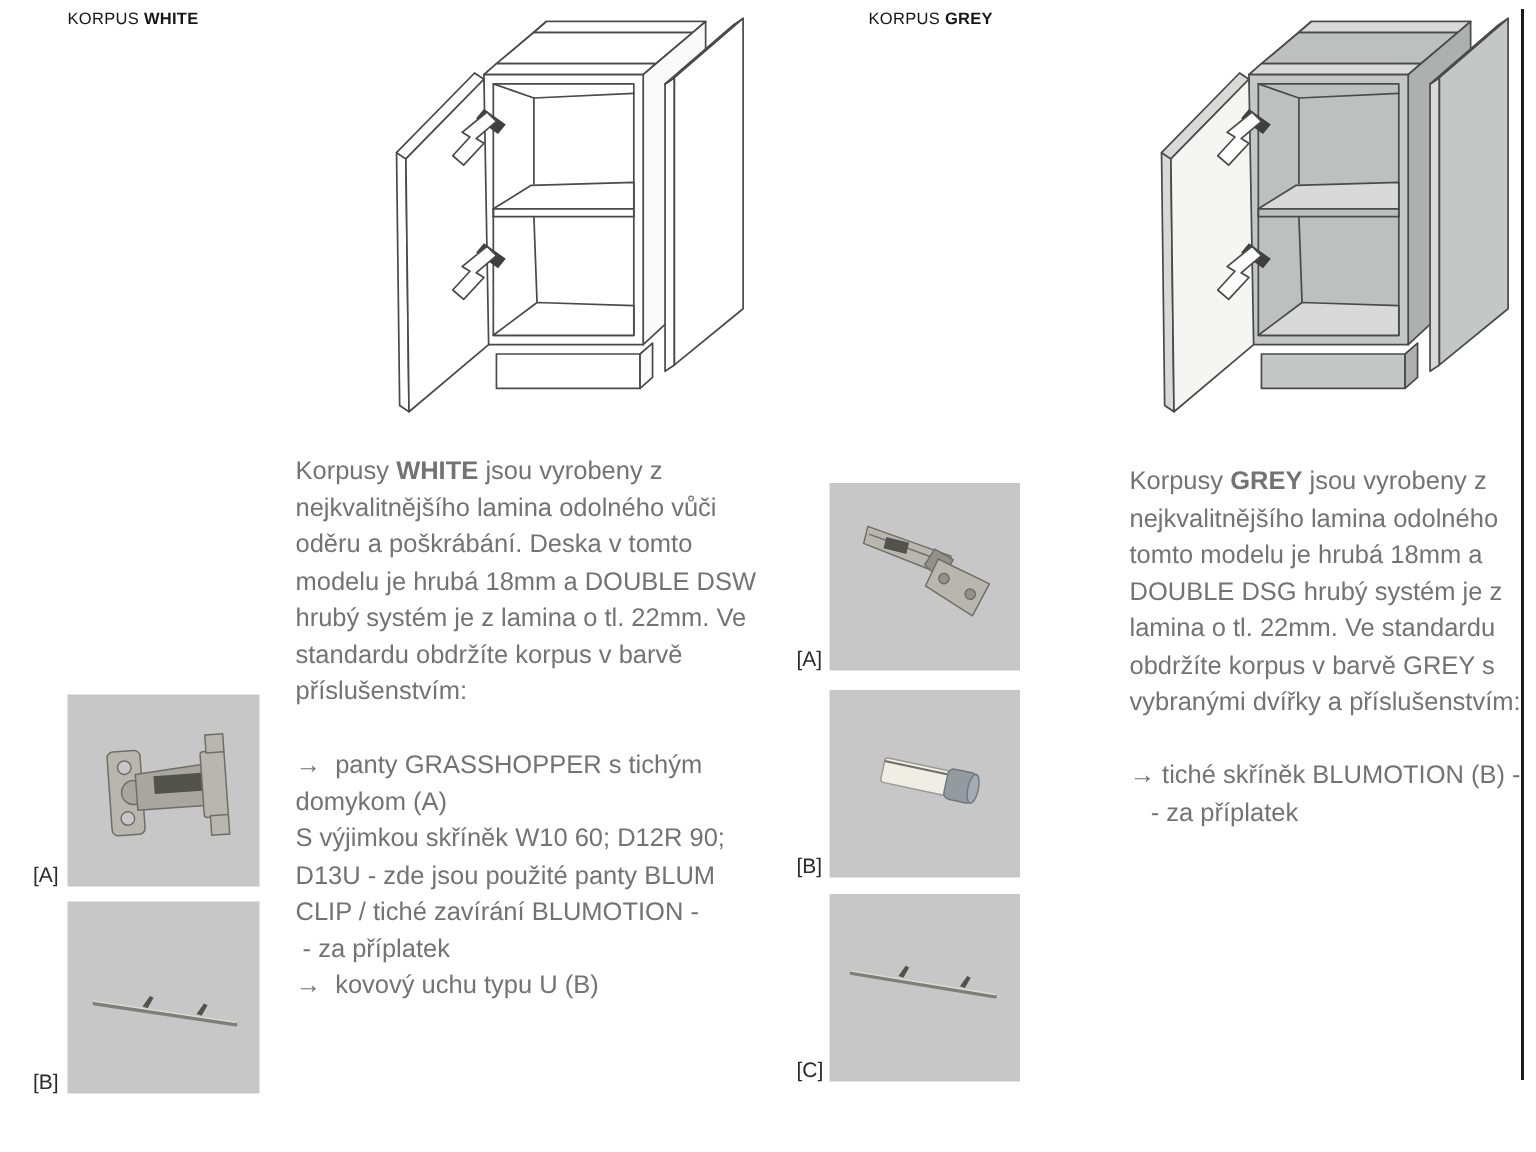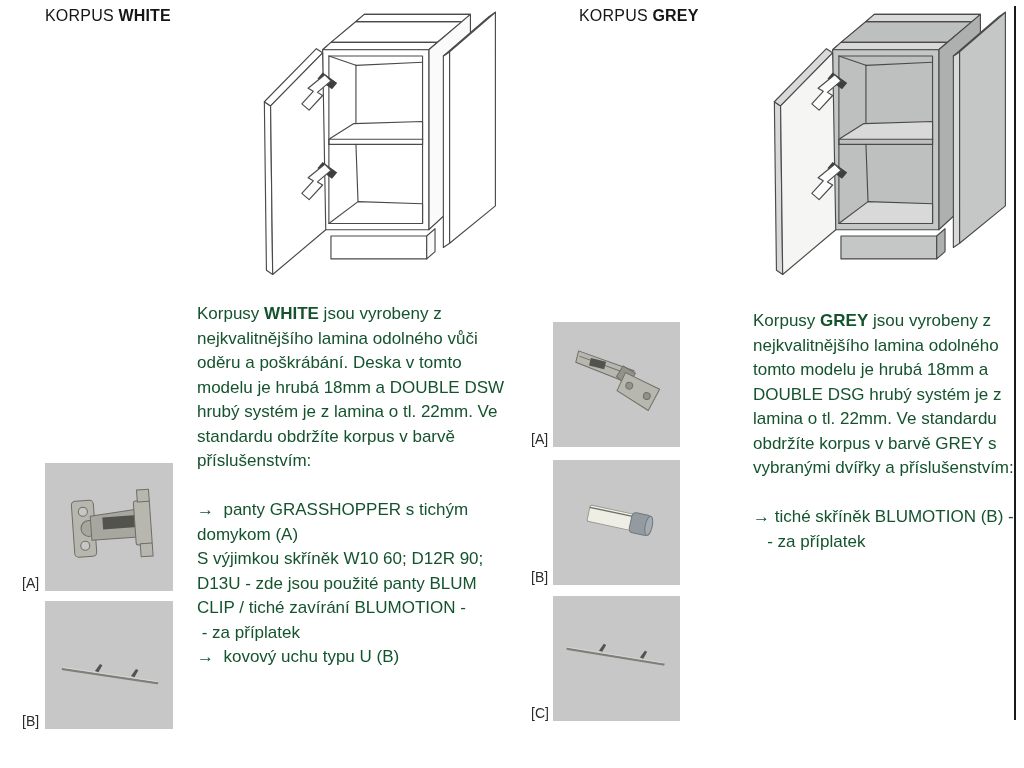--- a/index.html
+++ b/index.html
@@ -1,23 +1,23 @@
 <!DOCTYPE html>
 <html><head>
 <meta charset="utf-8">
 <style>
   html,body{margin:0;padding:0;background:#ffffff;}
   .stage{
     position:relative;width:1024px;height:768px;overflow:hidden;background:#fff;
     font-family:"Liberation Sans", sans-serif;color:#1f1f1f;
   }
   .abs{position:absolute;}
-  .title{font-size:16px;letter-spacing:.2px;color:#161616;white-space:pre;}
+  .title{font-size:11px;letter-spacing:.2px;color:#161616;white-space:pre;}
   .title b,.desc b{font-weight:700;}
-  .desc{font-size:17px;line-height:24.5px;color:#14532d;}
+  .desc{font-size:17px;line-height:24.5px;color:#737373;}
   .desc .tl{white-space:pre;}
   .figbox{background:#c7c7c7;}
   .figlabel{font-size:14px;color:#2b2b2b;white-space:pre;}
   .divider{background:#1a1a1a;}
 
   
   .cab svg .st{stroke:#4a4a4a;stroke-width:1.1;stroke-linejoin:round;stroke-linecap:round;}
   .cab svg line.st{fill:none;}
   .cab-white .f,.cab-white .fl,.cab-white .fi,.cab-white .do{fill:#ffffff;}
   .cab-white .fd{fill:#fafafa;}

